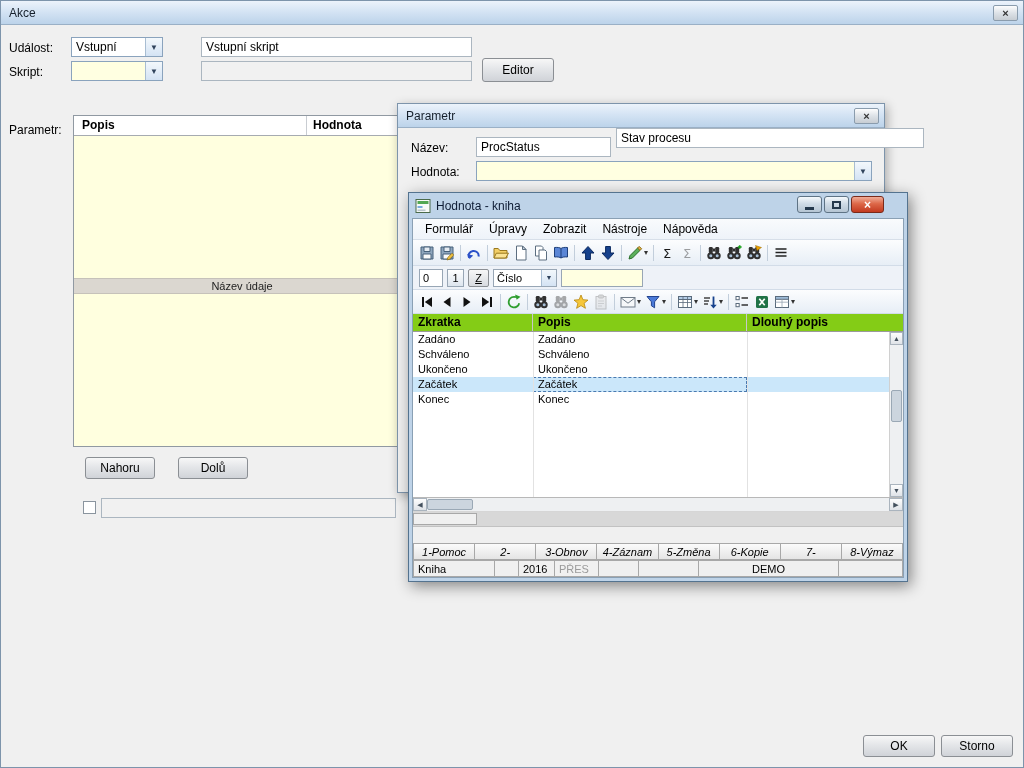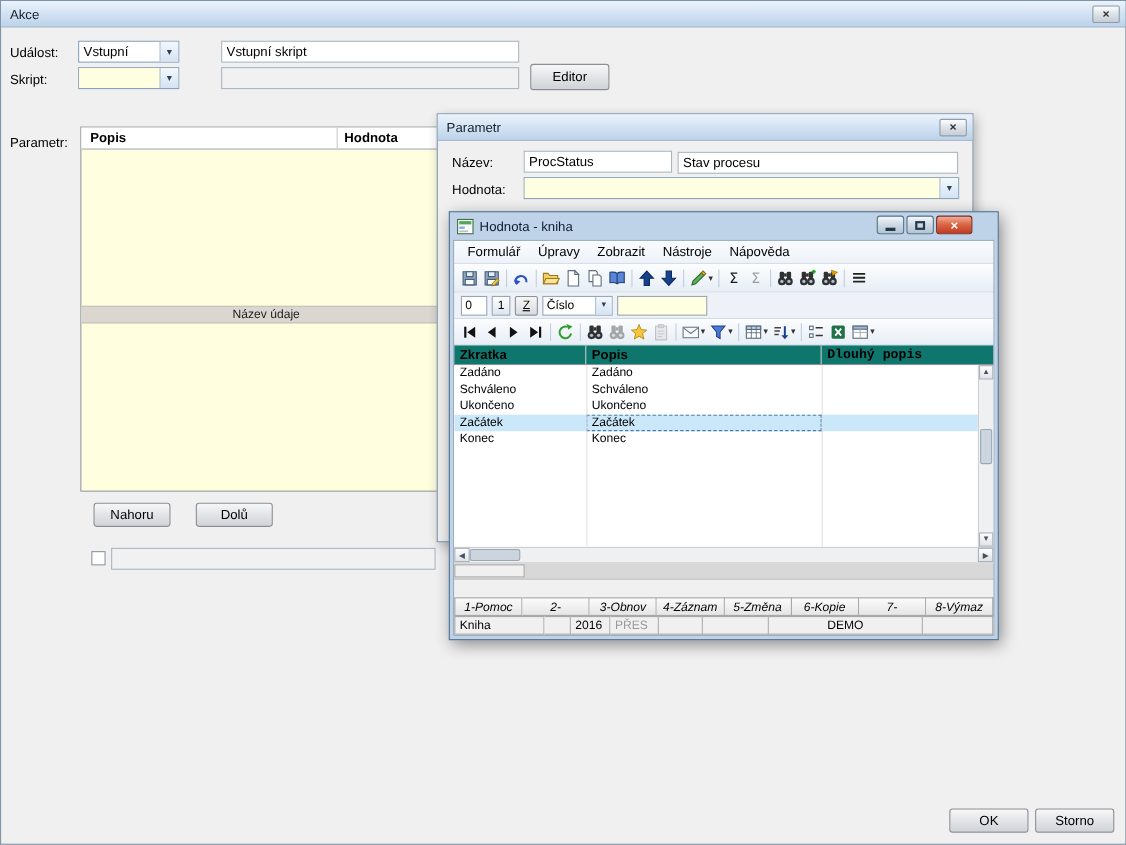--- a/index.html
+++ b/index.html
@@ -74,21 +74,21 @@
     background:linear-gradient(#f7f7f7,#d8dbe0);font-size:11px;font-family:inherit;
     text-decoration:underline;text-align:center;}
   .combo-inline{display:flex;width:64px;height:18px;border:1px solid #98a6b5;background:#fff;flex:none;}
   .combo-inline .cval{flex:1;padding:0 3px;font-size:11px;line-height:16px;}
   .combo-inline .cbtn{width:15px;border-left:1px solid #a8bdd2;flex:none;
     background:linear-gradient(#f3f8fc,#d4e3f4);display:flex;align-items:center;justify-content:center;
     font-size:7px;color:#30435c;}
   .search-inline{width:82px;height:18px;background:#ffffe1;border:1px solid #98a6b5;
     font-size:11px;padding:1px 3px;font-family:inherit;outline:none;flex:none;}
   .gridwrap{position:relative;height:184px;flex:none;background:#fff;border-bottom:1px solid #b8b8b8;}
-  .grid-header{display:flex;height:18px;border-bottom:1px solid #9a9a9a;background:#0f766e;}
+  .grid-header{display:flex;height:18px;border-bottom:1px solid #9a9a9a;background:#84cc16;}
   .gh-cell{font-weight:bold;font-size:12px;padding:1px 0 0 5px;border-right:1px solid #c8c8c8;
     white-space:nowrap;overflow:hidden;flex:none;}
   .grid-body{position:absolute;left:0;top:18px;right:14px;bottom:0;background:#fff;overflow:hidden;}
   .grid-row{display:flex;height:15px;font-size:11px;position:relative;}
   .g-cell{padding-left:5px;white-space:nowrap;overflow:hidden;line-height:15px;flex:none;}
   .grid-row.sel{background:#cbe7fa;}
   .grid-row.sel .g-cell.focus{outline:1px dashed #4a7ab0;outline-offset:-1px;}
   .gb-div{position:absolute;top:0;bottom:0;width:1px;background:#e2e2e2;}
   .vscroll{position:absolute;right:0;top:18px;bottom:0;width:14px;background:#eef0f2;border-left:1px solid #d0d0d0;}
   .sbtn{position:absolute;background:linear-gradient(#fdfdfd,#dfe3e8);border:1px solid #aab4be;
@@ -168,21 +168,21 @@
 
   <div class="window" style="left:397px;top:103px;width:488px;height:390px;box-shadow:2px 3px 10px rgba(0,0,0,.3);">
     <div class="titlebar">
       <span class="title-text">Parametr</span>
       <span class="dlg-close">
           <span>×</span>
         </span>
     </div>
     <span class="label" style="left:13px;top:37px;">Název:</span>
     <input class="tfield" style="left: 78px; top: 33px; width: 135px; height: 20px;" value="ProcStatus">
-    <input class="tfield" style="left: 218px; top: 34px; width: 255px; height: 20px;" value="Stav procesu">
+    <input class="tfield" style="left: 218px; top: 24px; width: 308px; height: 20px;" value="Stav procesu">
     <span class="label" style="left:13px;top:61px;">Hodnota:</span>
     <div class="combo yellow" style="left:78px;top:57px;width:396px;height:20px;">
       <span class="cval yellow"></span>
       <span class="cbtn">
           <span>▼</span>
         </span>
     </div>
   </div>
 
   <div class="hwin">
@@ -529,21 +529,21 @@
                 <path d="M1.5 8.2h13M8 5.3v8.2" stroke="#97a5b2" stroke-width=".8"></path>
               </svg>
             </span>
             <span class="tb-caret">▾</span>
           </span>
         </div>
       <div class="gridwrap">
         <div class="grid-header" id="grid-header">
             <div class="gh-cell" style="width: 120px;">Zkratka</div>
             <div class="gh-cell" style="width: 214px;">Popis</div>
-            <div class="gh-cell" style="flex: 1 1 0%; border-right: none; font-family: Liberation Mono, monospace;">Dlouhý popis</div>
+            <div class="gh-cell" style="flex: 1 1 0%; border-right: none;">Dlouhý popis</div>
           </div>
         <div class="grid-body" id="grid-body">
             <div class="grid-row">
               <div class="g-cell" style="width: 120px;">Zadáno</div>
               <div class="g-cell" style="width: 214px;">Zadáno</div>
               <div class="g-cell" style="flex: 1 1 0%;"></div>
             </div>
             <div class="grid-row">
               <div class="g-cell" style="width: 120px;">Schváleno</div>
               <div class="g-cell" style="width: 214px;">Schváleno</div>

